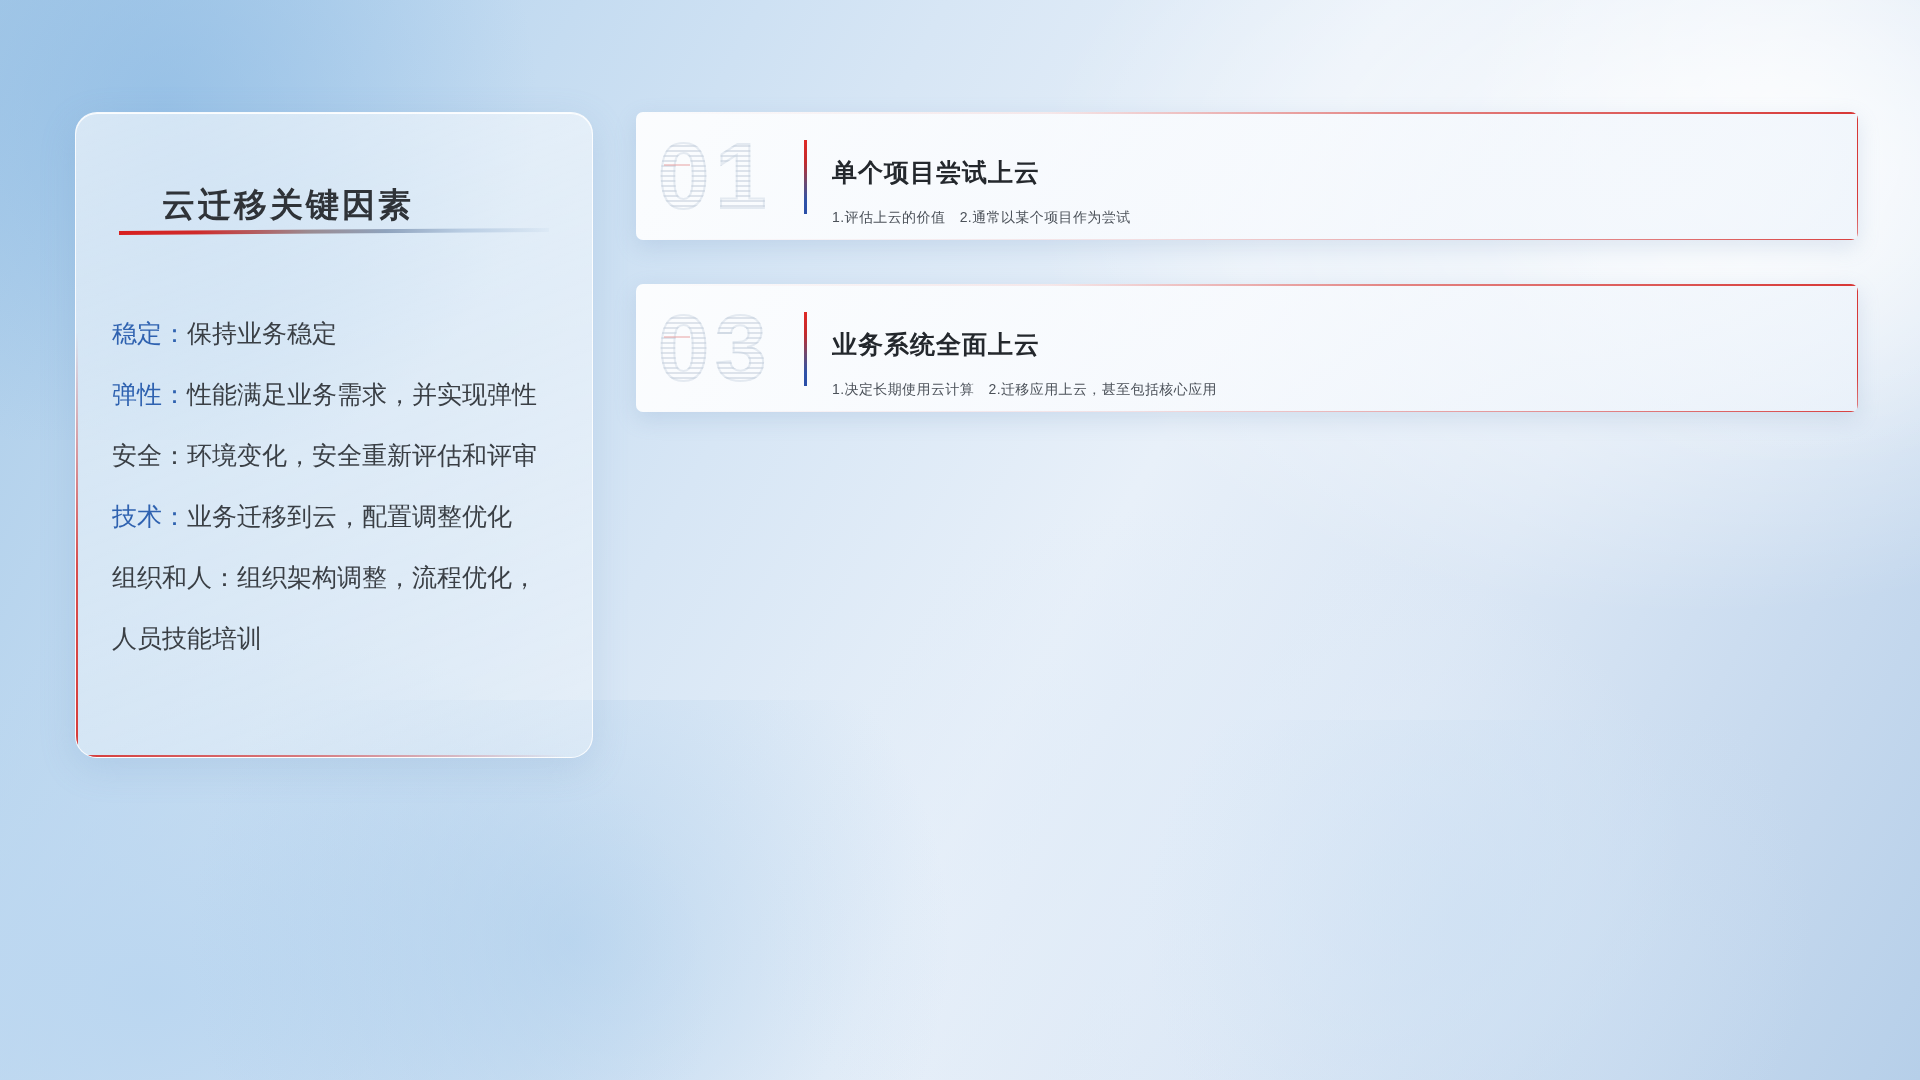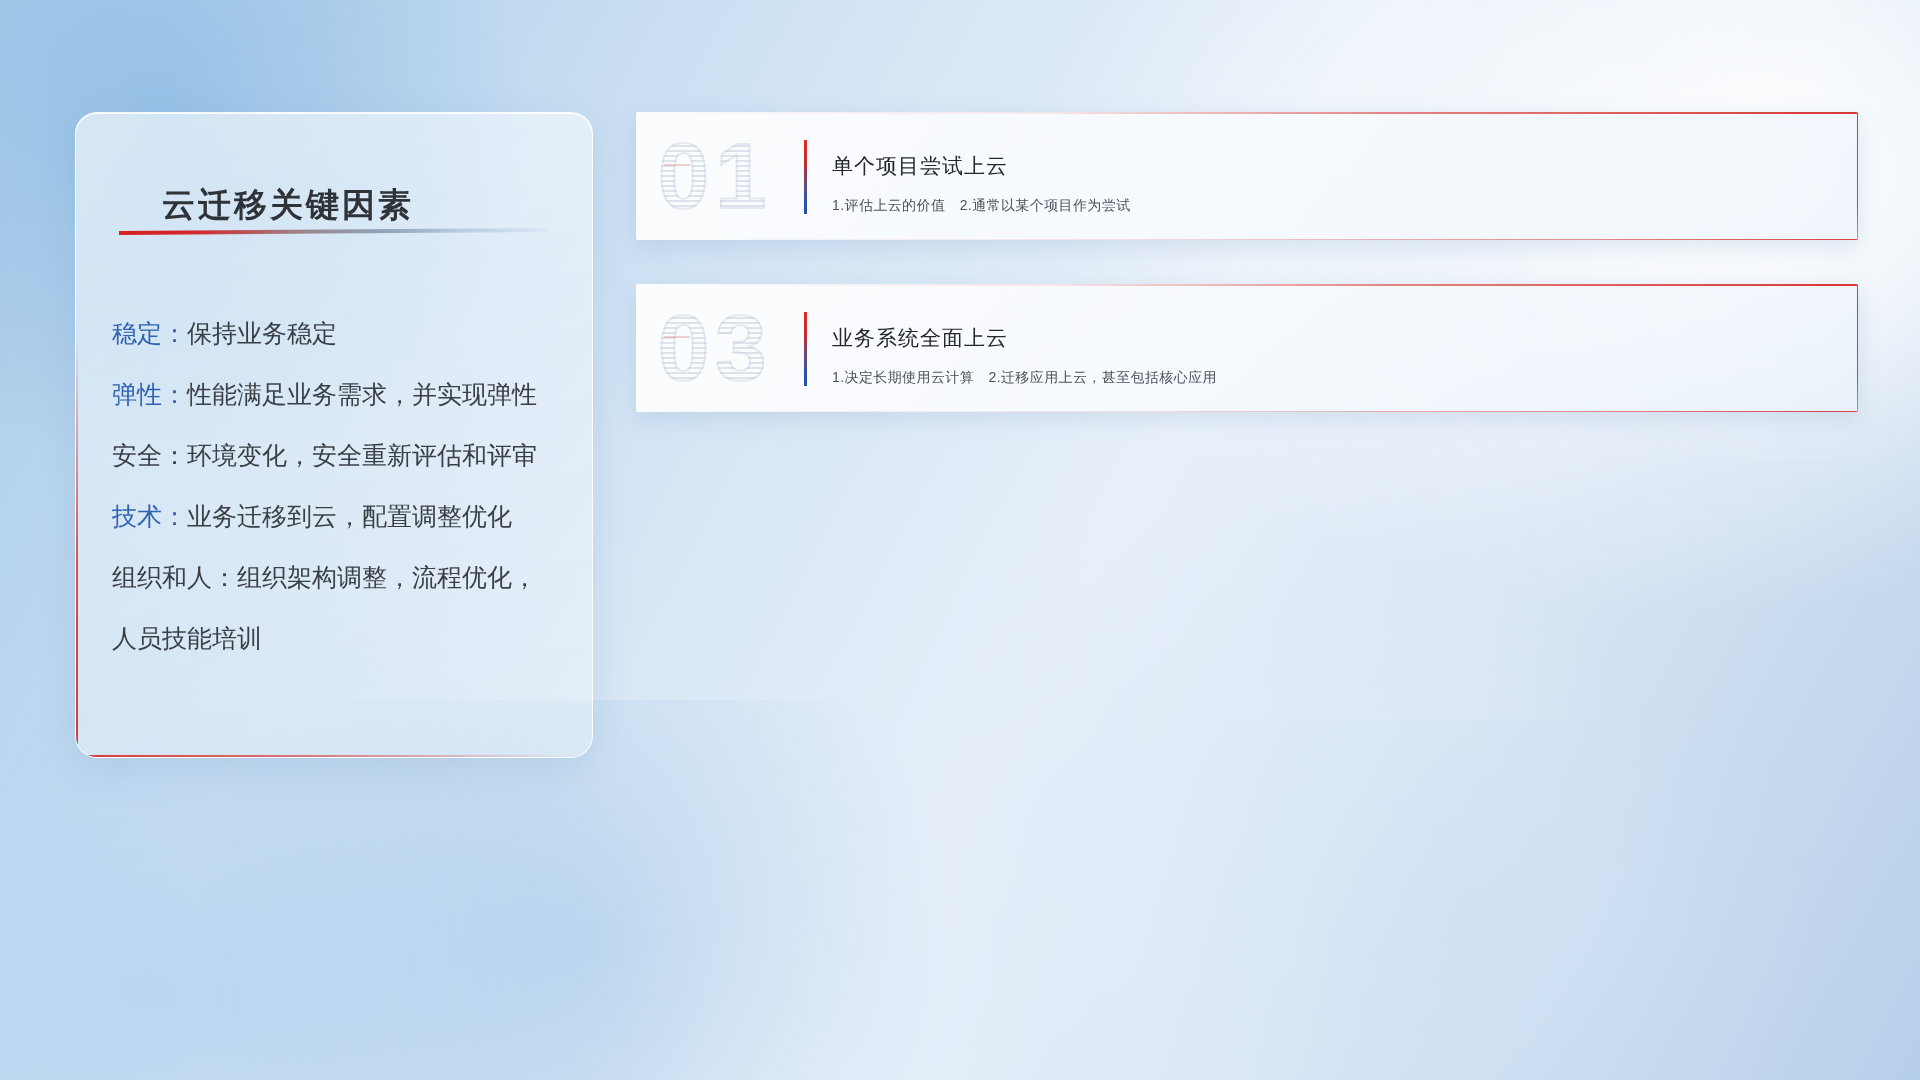--- a/index.html
+++ b/index.html
@@ -63,21 +63,21 @@
     font-size:25px;line-height:61px;color:#3a3f45;white-space:nowrap;
   }
   .factor-row .lbl{font-weight:400;}
   .factor-row.blue .lbl{color:#2f62b0;text-align:right;}
   .factor-row.dark .lbl{color:#3a3f45;}
   .factor-row .txt{color:#3a3f45;}
 
   
   .cards{position:absolute;left:636px;top:112px;width:1222px;}
   .card{
-    position:relative;height:128px;margin-bottom:44px;border-radius:2px;
+    position:relative;height:128px;margin-bottom:44px;border-radius:7px;
     background:linear-gradient(124deg, rgba(255,255,255,.92) 0%, rgba(252,253,255,.84) 34%, rgba(244,248,253,.72) 68%, rgba(236,243,251,.66) 100%);
     box-shadow:0 7px 22px rgba(108,146,192,.20);
     overflow:hidden;
   }
   
   .card::before{
     content:"";position:absolute;top:0;left:0;width:100%;height:1.5px;
     background:linear-gradient(90deg, rgba(216,60,55,0) 0%, rgba(216,60,55,.10) 34%, rgba(216,60,55,.62) 62%, rgba(214,45,43,.95) 100%);
   }
   .card::after{
@@ -108,21 +108,21 @@
     position:absolute;left:6px;top:34px;width:26px;height:2px;
     background:rgba(214,70,66,.45);
   }
 
   .card-divider{
     position:absolute;left:168px;top:28px;width:2.5px;height:74px;
     background:linear-gradient(180deg,#e02a26 0%,#c32b2d 30%,#6b4a72 58%,#2f52a8 82%,#2a4ea8 100%);
   }
   .card-body{position:absolute;left:196px;top:24px;right:34px;}
   .card-title{
-    font-size:21px;font-weight:400;color:#24282d;letter-spacing:1px;
+    font-size:25px;font-weight:700;color:#24282d;letter-spacing:1px;
     line-height:1.25;white-space:nowrap;
   }
   .card-desc{
     font-size:14px;color:#4b5159;letter-spacing:.4px;
     white-space:nowrap;
   }
 </style>
 </head>
 <body>
 

